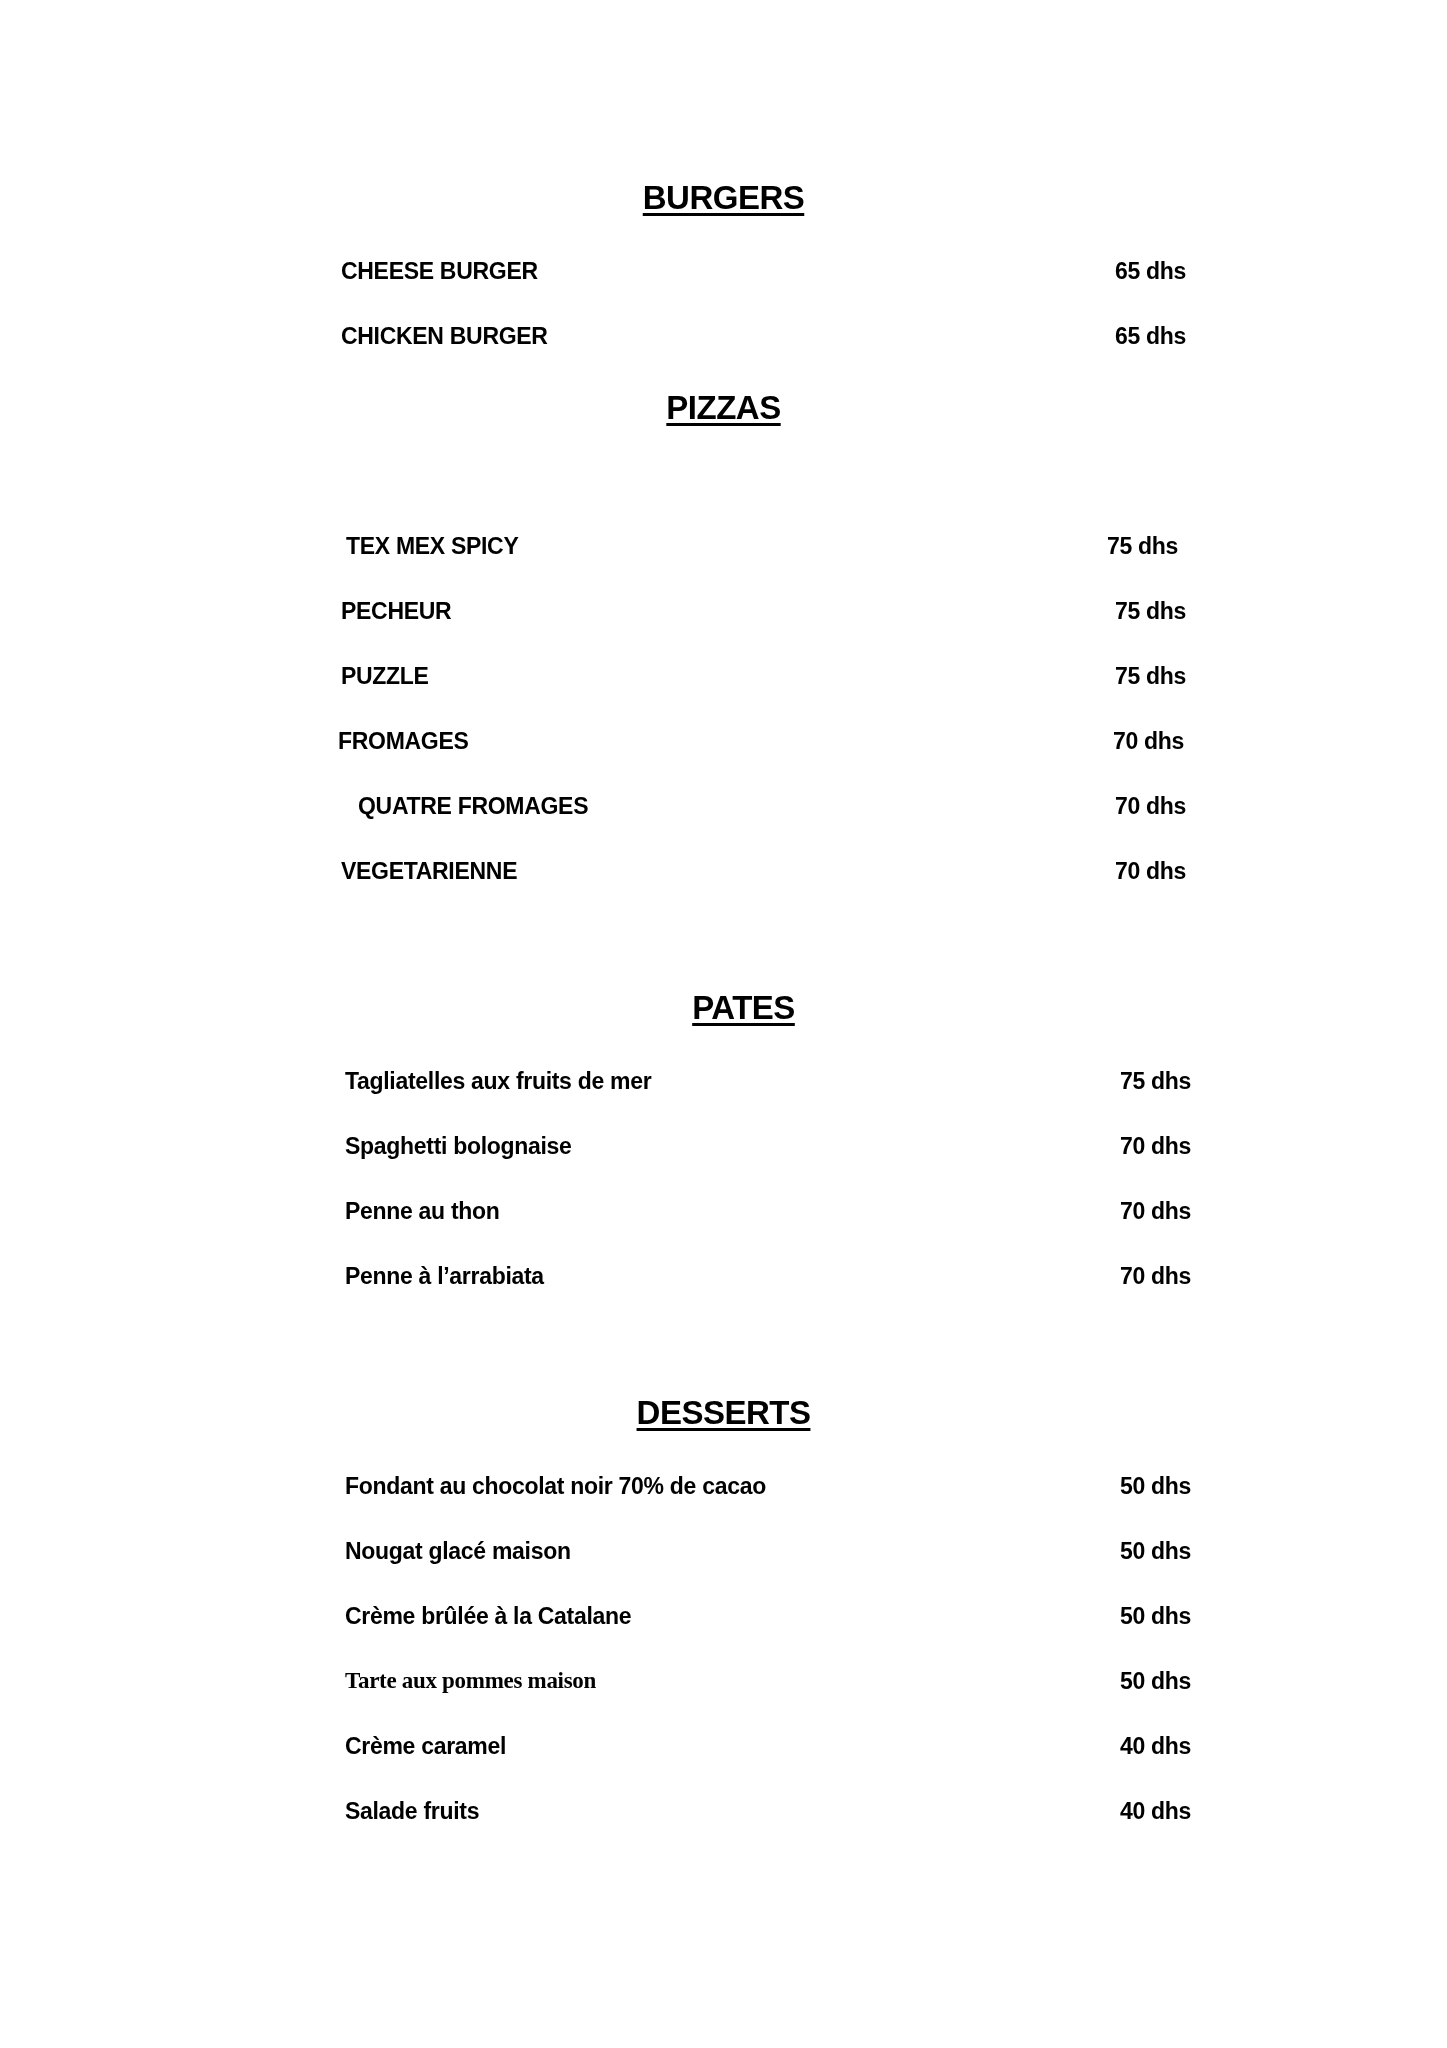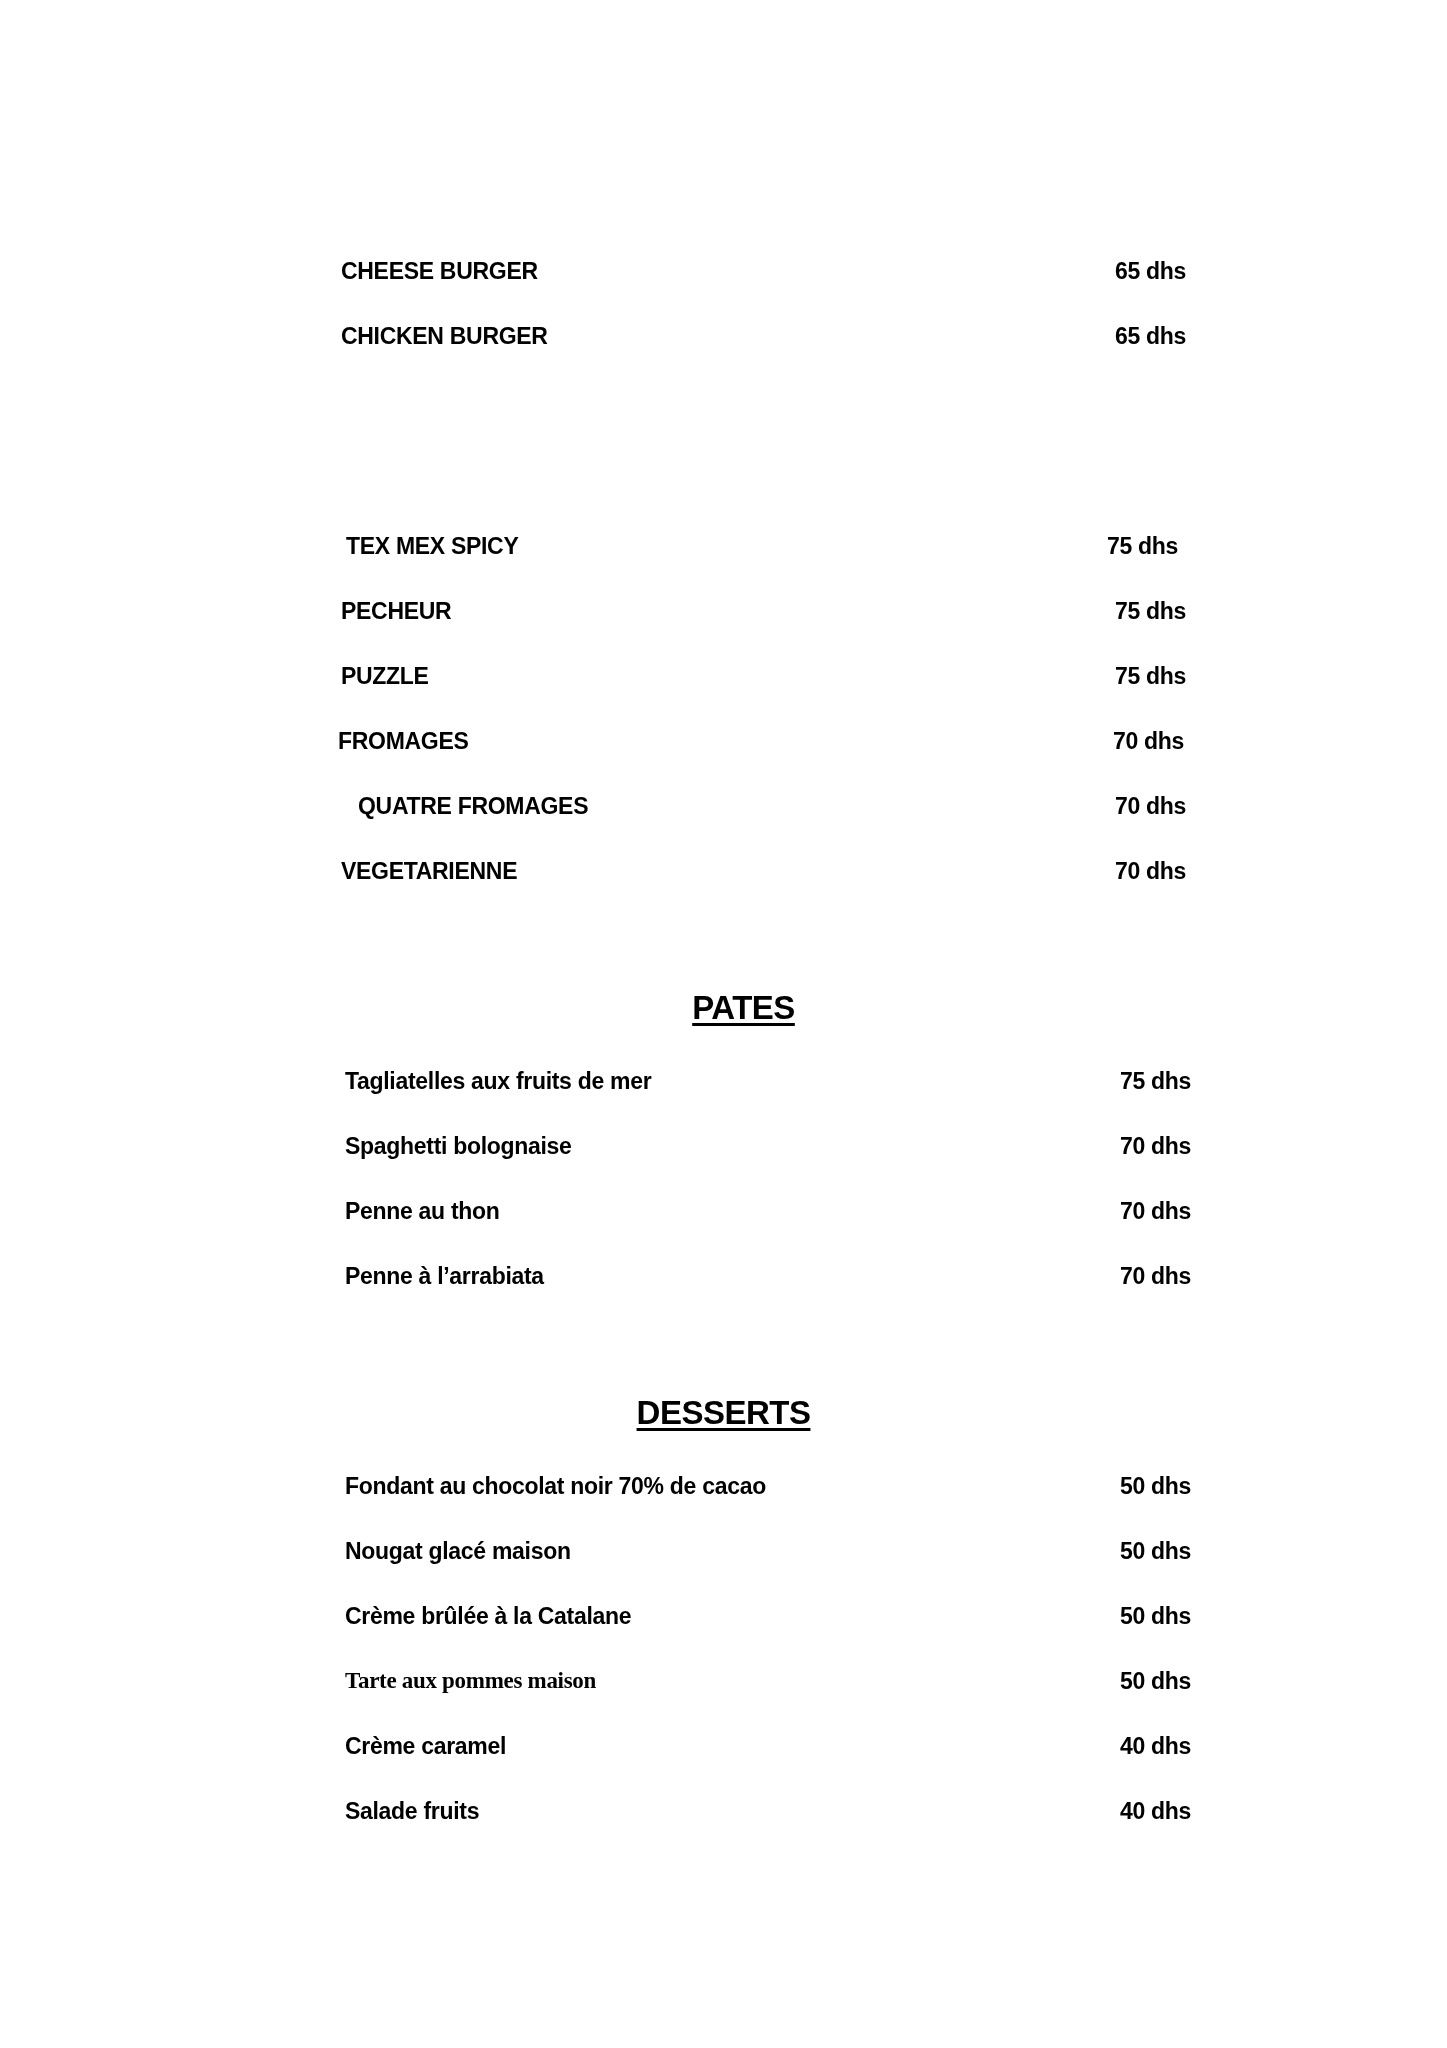--- a/index.html
+++ b/index.html
@@ -10,25 +10,27 @@
              font-weight:bold; font-size:33px; line-height:40px; letter-spacing:-0.5px; }
   .heading span { text-decoration:underline; text-decoration-thickness:3px; text-underline-offset:4px; }
   .name { position:absolute; font-weight:bold; font-size:23px; line-height:30px; white-space:nowrap; letter-spacing:-0.3px; }
   .price { position:absolute; font-weight:bold; font-size:23px; line-height:30px; white-space:nowrap; letter-spacing:-0.3px; }
 </style>
 </head>
 <body>
 
 <div class="page">
 
+  <div class="heading" style="top:178px;"><span>BURGERS</span></div>
   <div class="name" style="left:341px; top:256px;">CHEESE BURGER</div>
   <div class="price" style="left:1115px; top:256px;">65 dhs</div>
   <div class="name" style="left:341px; top:321px;">CHICKEN BURGER</div>
   <div class="price" style="left:1115px; top:321px;">65 dhs</div>
 
+  <div class="heading" style="top:388px;"><span>PIZZAS</span></div>
   <div class="name" style="left:346px; top:531px;">TEX MEX SPICY</div>
   <div class="price" style="left:1107px; top:531px;">75 dhs</div>
   <div class="name" style="left:341px; top:596px;text-align:right;">PECHEUR</div>
   <div class="price" style="left:1115px; top:596px;">75 dhs</div>
   <div class="name" style="left:341px; top:661px;">PUZZLE</div>
   <div class="price" style="left:1115px; top:661px;">75 dhs</div>
   <div class="name" style="left:338px; top:726px;">FROMAGES</div>
   <div class="price" style="left:1113px; top:726px;">70 dhs</div>
   <div class="name" style="left:358px; top:791px;">QUATRE FROMAGES</div>
   <div class="price" style="left:1115px; top:791px;">70 dhs</div>

